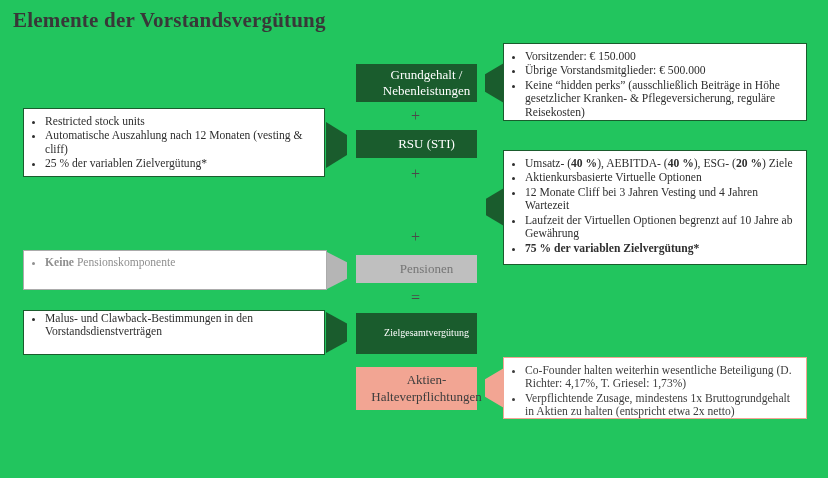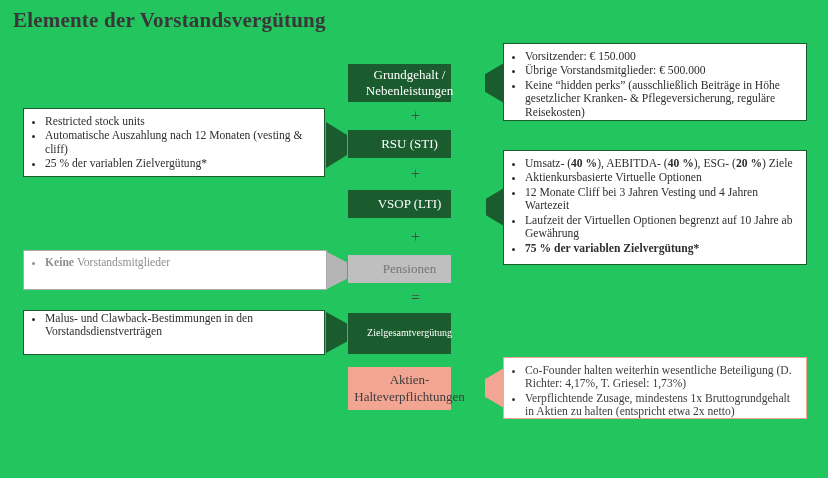--- a/index.html
+++ b/index.html
@@ -10,21 +10,21 @@
     font-family:"Liberation Serif","DejaVu Serif",serif;
     overflow:hidden;
   }
   .title{
     position:absolute;left:13px;top:8px;
     font-size:21px;font-weight:bold;color:#383838;
     letter-spacing:0.2px;
   }
   
   .cbox{
-    position:absolute;left:348px;width:103px;
+    position:absolute;left:356px;width:121px;
     display:flex;align-items:center;justify-content:center;
     text-align:center;font-size:13px;line-height:1.25;
     box-sizing:border-box;
     padding-left:20px;
   }
   .green{background:#1a5c2d;color:#ffffff;}
   .graybox{background:#bfbfbf;color:#757575;}
   .salmonbox{background:#f2a593;color:#3d3d3d;}
   .pre{white-space:pre-line;}
   .op{
@@ -61,40 +61,39 @@
 
 <div id="slide">
 
   <div class="title">Elemente der Vorstandsvergütung</div>
 
   <div class="cbox green pre" style="top:64px;height:38px;">Grundgehalt /
 Nebenleistungen</div>
   <div class="op" style="top:102px;height:28px;">+</div>
   <div class="cbox green" style="top:130px;height:28px;">RSU (STI)</div>
   <div class="op" style="top:158px;height:32px;">+</div>
-  <div class="cbox green" style="top:190px;height:28px;">VSOP (LTI)</div>
   <div class="op" style="top:218px;height:37px;">+</div>
   <div class="cbox graybox" style="top:255px;height:28px;">Pensionen</div>
   <div class="op" style="top:283px;height:30px;">=</div>
   <div class="cbox green" style="top:313px;height:41px;font-size:10px;">Zielgesamtvergütung</div>
   <div class="cbox salmonbox pre" style="top:367px;height:43px;">Aktien-
 Halteverpflichtungen</div>
 
   <div class="callout b-green" style="left:23px;top:108px;width:302px;height:69px;">
     <ul>
         <li><span>Restricted stock units</span></li>
         <li><span>Automatische Auszahlung nach 12 Monaten (vesting &amp; cliff)</span></li>
         <li><span>25 % der variablen Zielvergütung*</span></li>
       </ul>
   </div>
   <div class="arrow right fill-green" style="left:326px;top:122px;width:21px;height:46px;"></div>
 
   <div class="callout b-gray" style="left:23px;top:250px;width:304px;height:40px;">
     <ul>
-        <li><span style="font-weight: bold;">Keine </span><span>Vorstandsmitglieder</span></li>
+        <li><span style="font-weight: bold;">Keine </span><span>Pensionskomponente</span></li>
       </ul>
   </div>
   <div class="arrow right fill-gray" style="left:327px;top:252px;width:20px;height:37px;"></div>
 
   <div class="callout b-green" style="left:23px;top:310px;width:302px;height:45px;display:flex;align-items:center;">
     <ul>
         <li><span>Malus- und Clawback-Bestimmungen in den Vorstandsdienstverträgen</span></li>
       </ul>
   </div>
   <div class="arrow right fill-green" style="left:326px;top:312px;width:21px;height:41px;"></div>

